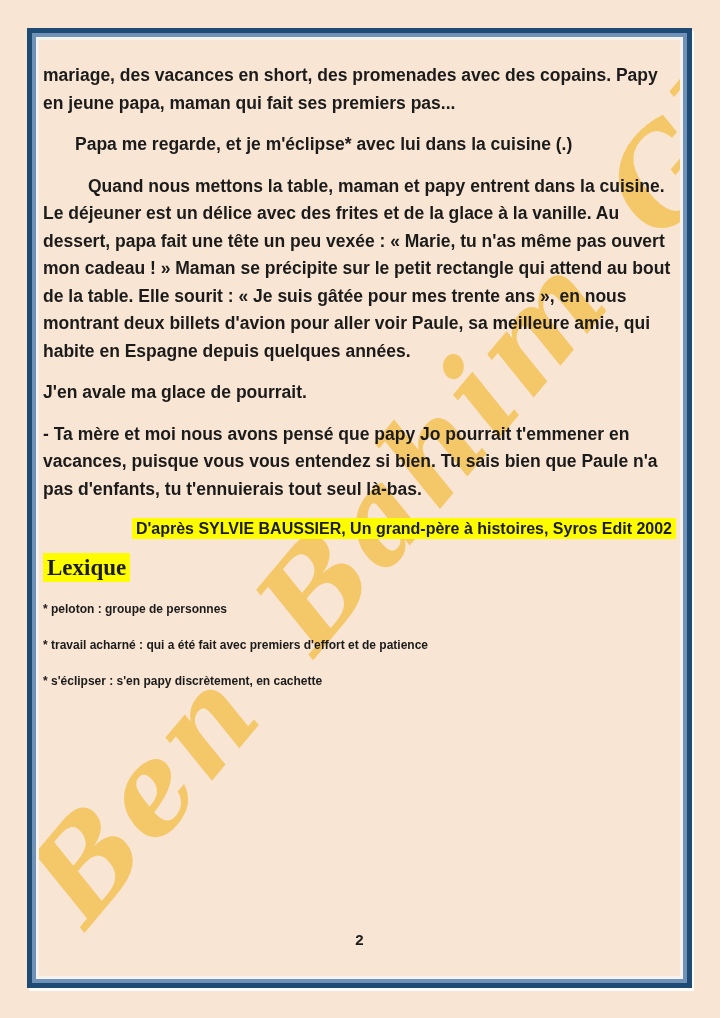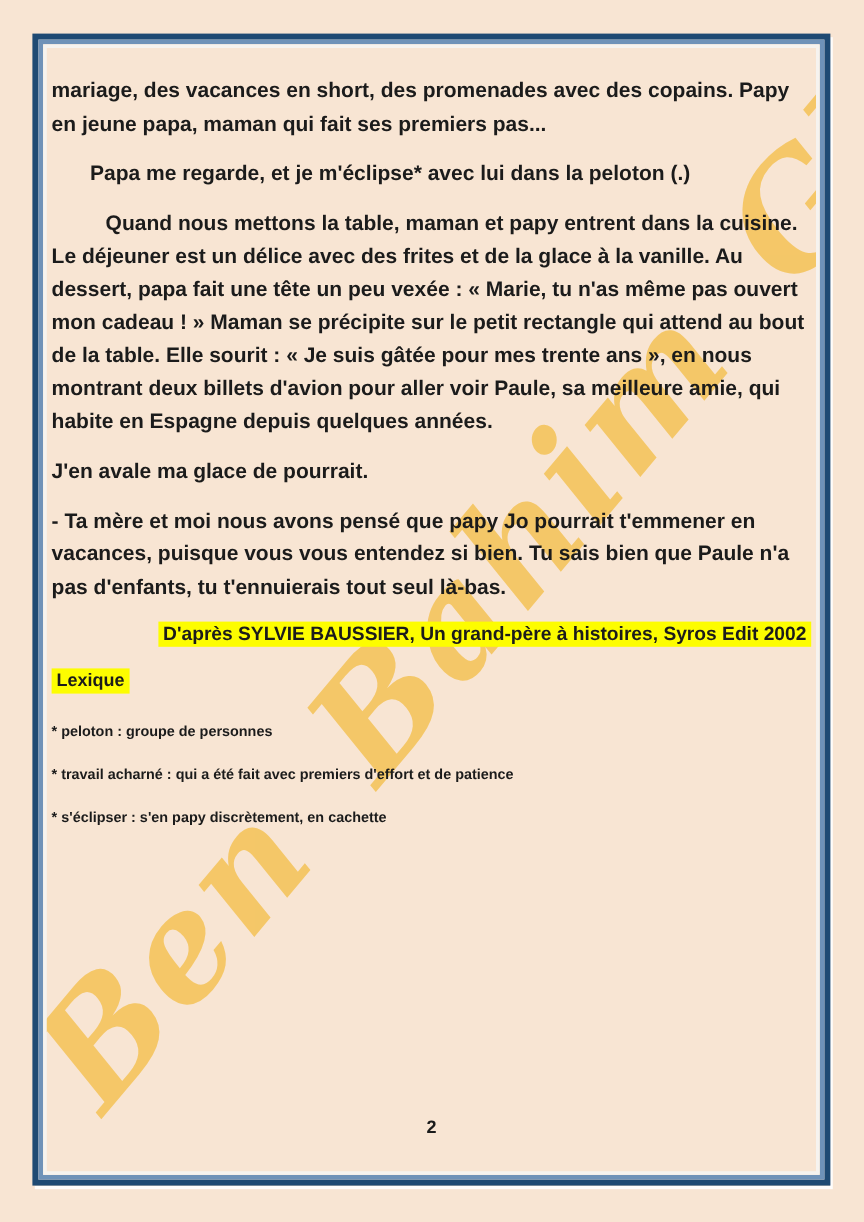--- a/index.html
+++ b/index.html
@@ -69,22 +69,23 @@
     line-height: 24px;
     margin: 3px -2px 13px 0;
   }
   .hl {
     background: var(--highlight, #fdfd00);
     padding: 2px 4px;
     -webkit-box-decoration-break: clone;
     box-decoration-break: clone;
   }
   .lexique-title {
-    font-size: 15px;
+    font-size: 23px;
     margin: 0 0 14px 0;
+    font-family: Liberation Serif, serif;
   }
   .lex {
     font-size: 12px;
     line-height: 26px;
     margin-bottom: 10px;
   }
   .page-number {
     position: absolute;
     left: 0; right: 0; bottom: 28px;
     text-align: center;
@@ -99,21 +100,21 @@
 
 <div class="page">
   <div class="frame-outer">
     <div class="frame-mid">
       <div class="frame-white">
 
         <div class="watermark">Ben Bahim Ghada</div>
 
         <div class="content">
           <p class="para">mariage, des vacances en short, des promenades avec des copains. Papy en jeune papa, maman qui fait ses premiers pas...</p>
-          <p class="para indent-sm">Papa me regarde, et je m'éclipse* avec lui dans la peloton (.)</p>
+          <p class="para indent-sm">Papa me regarde, et je m'éclipse* avec lui dans la cuisine (.)</p>
           <p class="para indent">Quand nous mettons la table, maman et papy entrent dans la cuisine. Le déjeuner est un délice avec des frites et de la glace à la vanille. Au dessert, papa fait une tête un peu vexée : « Marie, tu n'as même pas ouvert mon cadeau ! » Maman se précipite sur le petit rectangle qui attend au bout de la table. Elle sourit : « Je suis gâtée pour mes trente ans », en nous montrant deux billets d'avion pour aller voir Paule, sa meilleure amie, qui habite en Espagne depuis quelques années.</p>
           <p class="para">J'en avale ma glace de pourrait.</p>
           <p class="para">- Ta mère et moi nous avons pensé que papy Jo pourrait t'emmener en vacances, puisque vous vous entendez si bien. Tu sais bien que Paule n'a pas d'enfants, tu t'ennuierais tout seul là-bas.</p>
 
           <div class="attribution">
             <span class="hl">D'après SYLVIE BAUSSIER, Un grand-père à histoires, Syros Edit 2002</span>
           </div>
 
           <div class="lexique-title">
             <span class="hl">Lexique</span>

